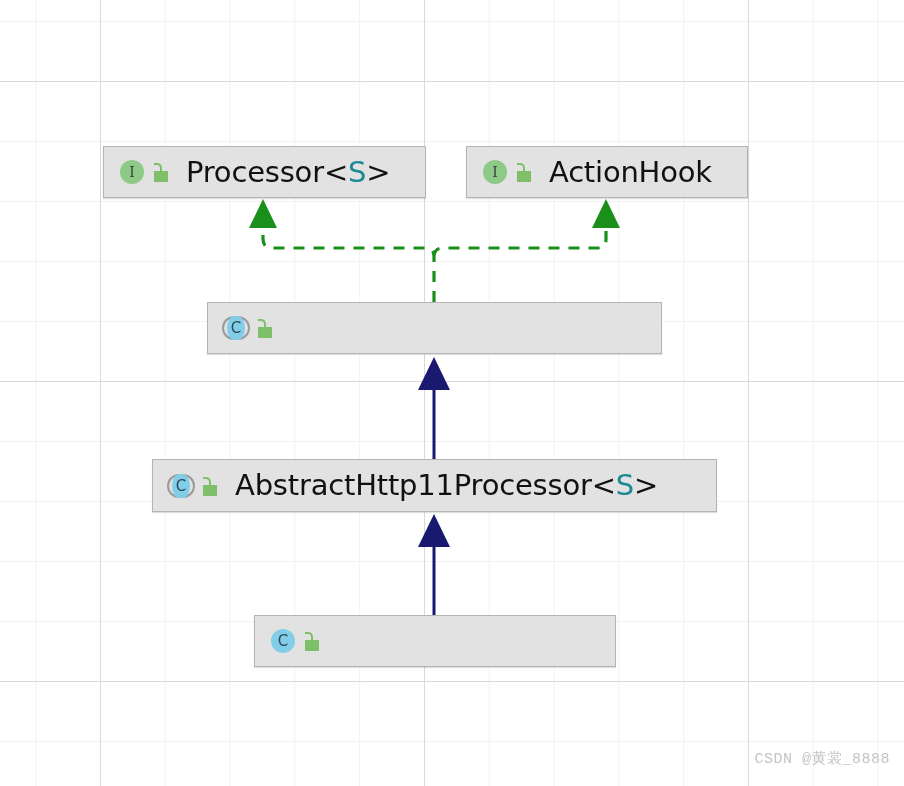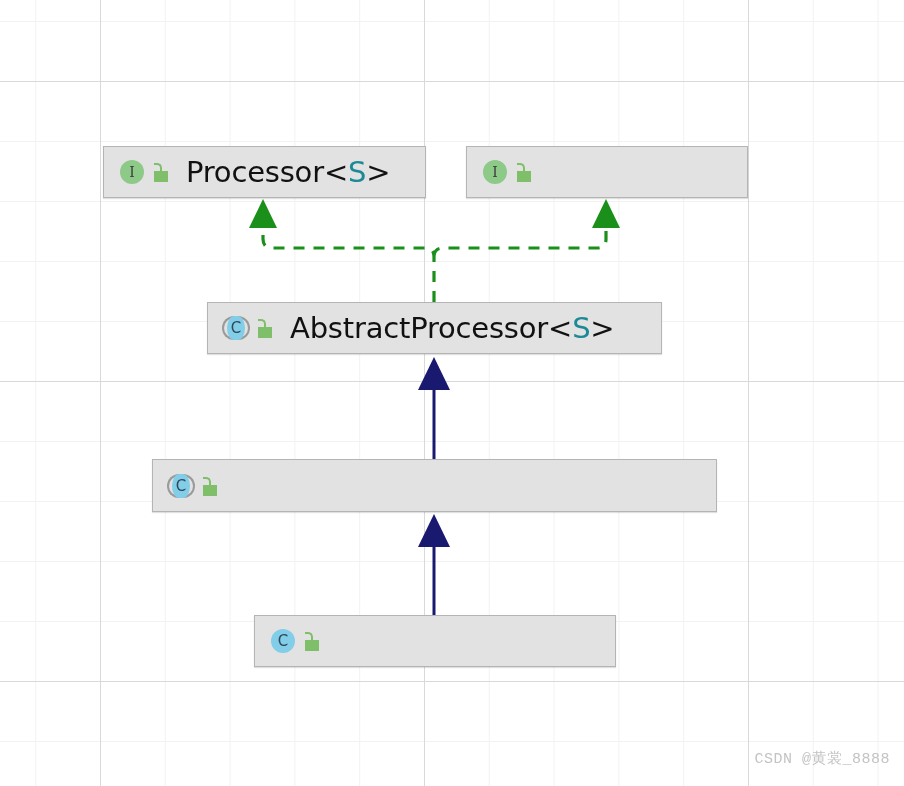--- a/index.html
+++ b/index.html
@@ -210,45 +210,46 @@
   </div>
 
   <div class="uml-node" style="left:466px; top:146px; width:282px; height:52px;">
     <span class="icon-stereotype interface">
       <span class="disc">I</span>
     </span>
     <span class="icon-lock">
       <span class="lock-shackle"></span>
       <span class="lock-body"></span>
     </span>
+    <span class="node-label">ActionHook</span>
   </div>
 
   <div class="uml-node" style="left:207px; top:302px; width:455px; height:52px;">
     <span class="icon-stereotype abstract">
       <span class="paren-l"></span>
       <span class="paren-r"></span>
       <span class="disc">C</span>
     </span>
     <span class="icon-lock">
       <span class="lock-shackle"></span>
       <span class="lock-body"></span>
     </span>
-    <span class="node-label"><span>AbstractProcessor</span><span class="angle">&lt;</span><span class="generic">S</span><span class="angle">&gt;</span></span>
   </div>
 
   <div class="uml-node" style="left:152px; top:459px; width:565px; height:53px;">
     <span class="icon-stereotype abstract">
       <span class="paren-l"></span>
       <span class="paren-r"></span>
       <span class="disc">C</span>
     </span>
     <span class="icon-lock">
       <span class="lock-shackle"></span>
       <span class="lock-body"></span>
     </span>
+    <span class="node-label"><span>AbstractHttp11Processor</span><span class="angle">&lt;</span><span class="generic">S</span><span class="angle">&gt;</span></span>
   </div>
 
   <div class="uml-node" style="left:254px; top:615px; width:362px; height:52px;">
     <span class="icon-stereotype klass">
       <span class="disc">C</span>
     </span>
     <span class="icon-lock">
       <span class="lock-shackle"></span>
       <span class="lock-body"></span>
     </span>

